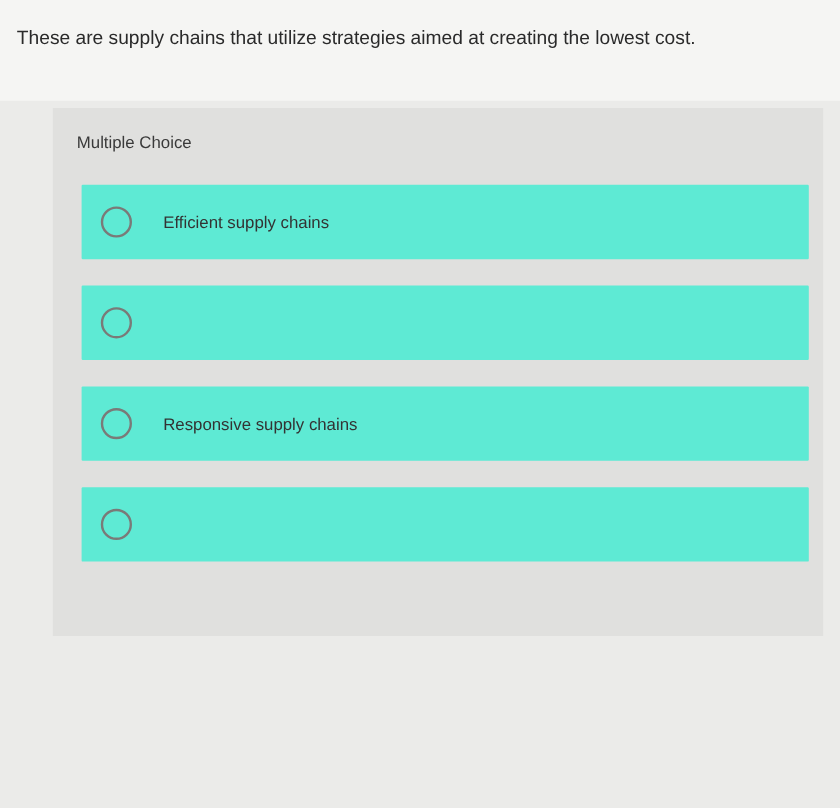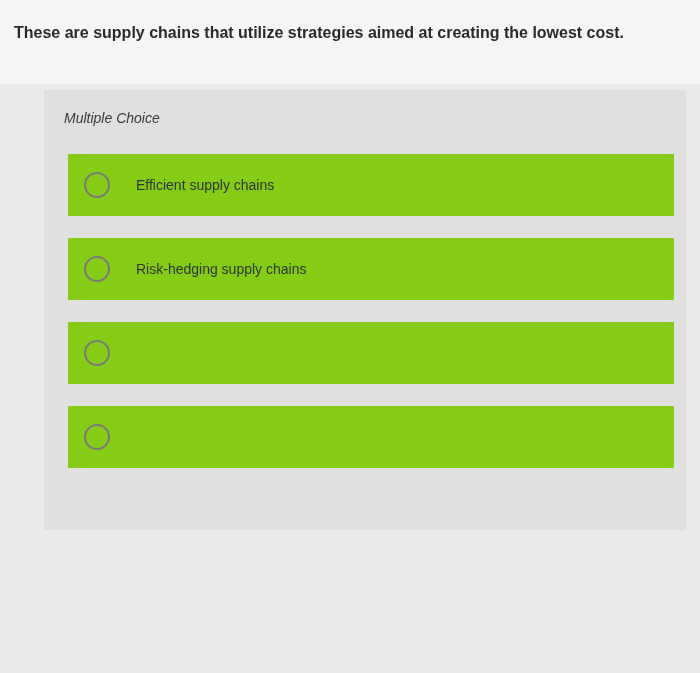--- a/index.html
+++ b/index.html
@@ -6,43 +6,41 @@
     body {
       width: 700px;
       height: 673px;
       font-family: Arial, Helvetica, sans-serif;
       background: #ebebe9;
       overflow: hidden;
     }
     .question-area {
       background: #f5f5f3;
       padding: 22px 14px 40px 14px;
-      font-weight: bold;
     }
     .question-text {
       font-size: 16px;
       color: #2a2a2a;
       line-height: 1.4;
     }
     .mc-container {
       background: #e0e0de;
       margin: 6px 14px 0 44px;
       padding-bottom: 40px;
     }
     .mc-header {
       font-size: 14px;
       color: #3a3a3a;
       padding: 20px 0 18px 20px;
-      font-style: italic;
     }
     .options {
       padding: 10px 12px 0 24px;
     }
     .option-row {
-      background: #84cc16;
+      background: #5eead4;
       margin-bottom: 22px;
       padding: 18px 12px 18px 16px;
       display: flex;
       align-items: center;
       border-radius: 1px;
       cursor: pointer;
     }
     .radio-circle {
       width: 26px;
       height: 26px;
@@ -68,25 +66,25 @@
   <div class="mc-header">Multiple Choice</div>
   <div class="options">
 
     <div class="option-row">
       <span class="radio-circle"></span>
       <span class="option-label">Efficient supply chains</span>
     </div>
 
     <div class="option-row">
       <span class="radio-circle"></span>
-      <span class="option-label">Risk-hedging supply chains</span>
     </div>
 
     <div class="option-row">
       <span class="radio-circle"></span>
+      <span class="option-label">Responsive supply chains</span>
     </div>
 
     <div class="option-row">
       <span class="radio-circle"></span>
     </div>
 
 
   </div>
 </div>
 

